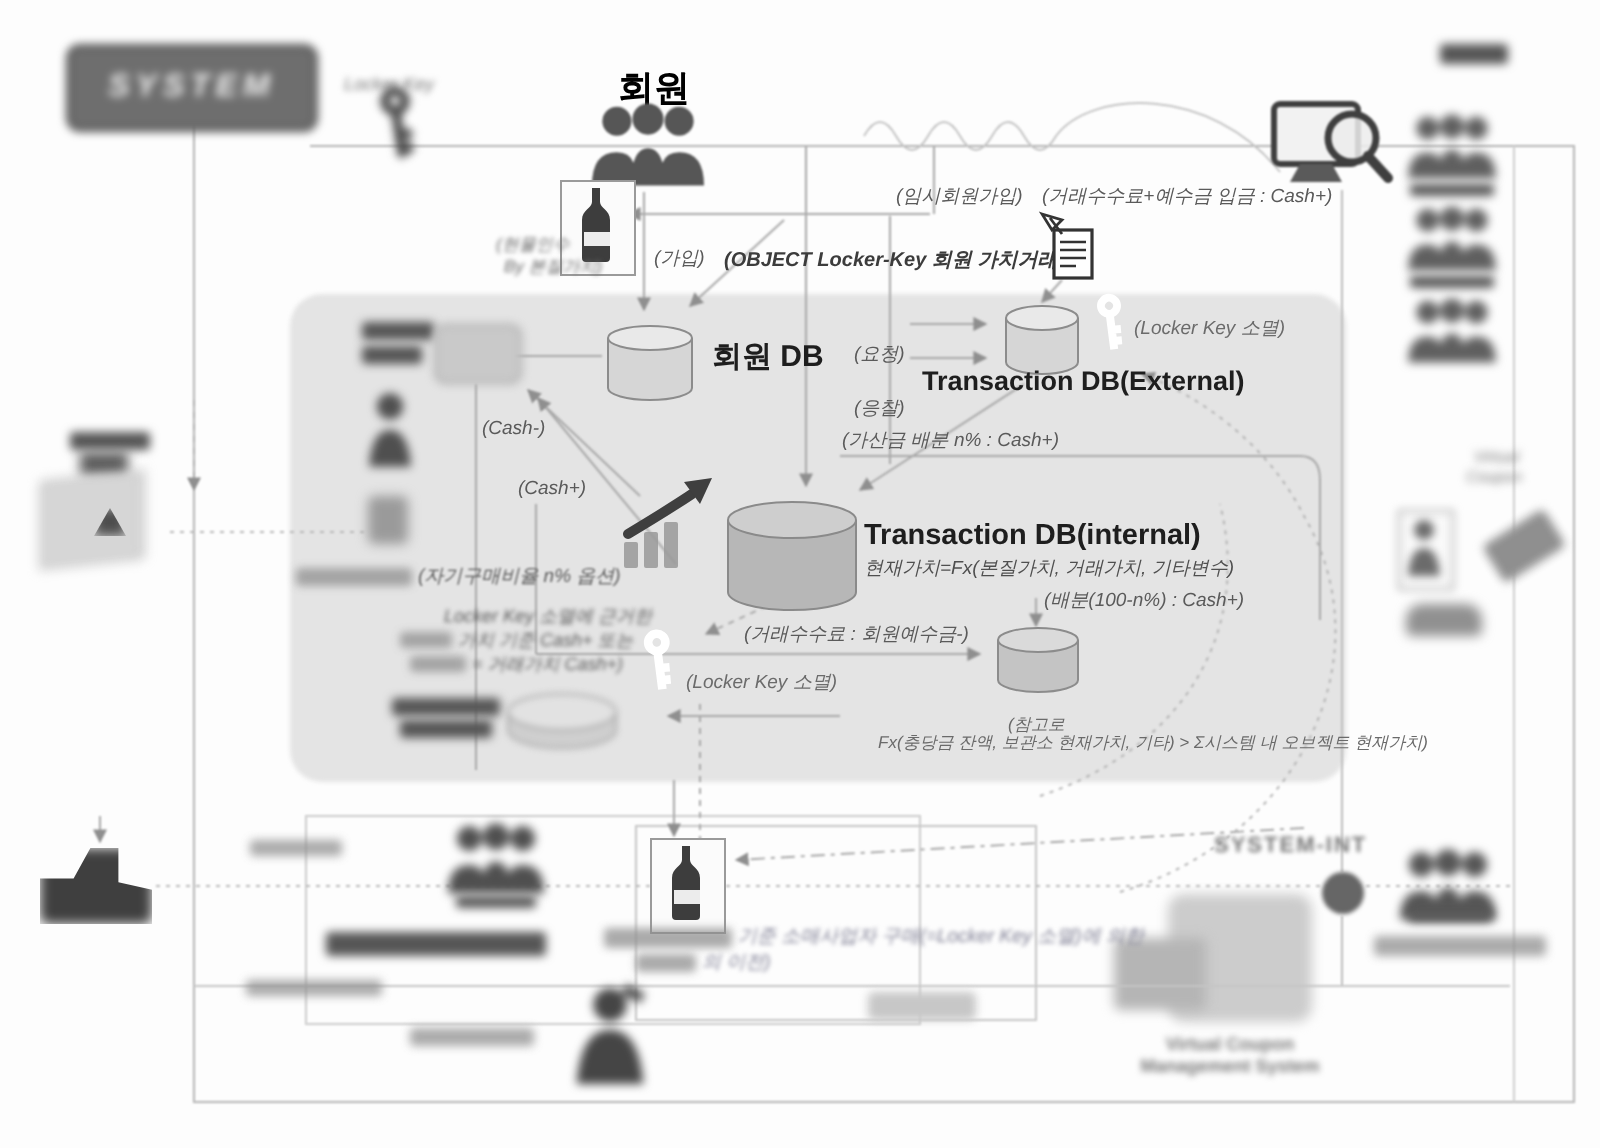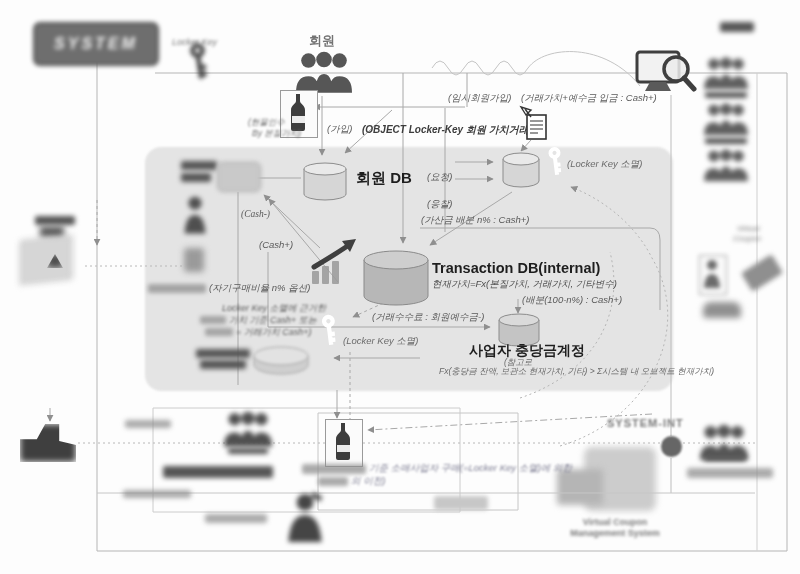--- a/index.html
+++ b/index.html
@@ -82,42 +82,42 @@
   </div>
 
   <div class="ann blur15" style="left:172px;top:37px;font-size:9px;color:#777;">Locker Key</div>
   <svg class="abs blur2" style="left:183px;top:48px;transform:rotate(40deg);" width="34" height="30" viewBox="0 0 34 30">
     <g stroke="#4e4e4e" stroke-width="5" fill="none">
         <circle cx="7" cy="7" r="5"></circle>
         <path d="M11 11 L28 26 M20 18 l4 -4 M25 23 l4 -4"></path>
       </g>
   </svg>
 
-  <div class="ttl" style="left:309px;top:32px;font-size:13px;color:#737373;">회원</div>
+  <div class="ttl" style="left:309px;top:32px;font-size:18px;color:#000000;">회원</div>
   <svg class="abs blur05" style="left:296px;top:50px;" width="56" height="44" viewBox="0 0 54 42">
     <g fill="#565656">
         <circle cx="12" cy="10" r="7"></circle>
         <circle cx="42" cy="10" r="7"></circle>
         <circle cx="27" cy="9" r="7.5"></circle>
     <path d="M0 41 q0-16 12-16 q6 0 8 5 q2-7 7-7 q5 0 7 7 q2-5 8-5 q12 0 12 16 z"></path>
       </g>
   </svg>
 
   <div class="abs" style="left:280px;top:90px;width:36px;height:46px;border:1px solid #9a9a9a;background:#fbfbfb;"></div>
   <svg class="abs" style="left:290px;top:93px;" width="16" height="40" viewBox="0 0 16 40">
     <path d="M6 1 h4 v7 c0 3 5 4 5 9 v19 a2 2 0 0 1 -2 2 h-10 a2 2 0 0 1 -2 -2 v-19 c0 -5 5 -6 5 -9 z" fill="#3d3d3d"></path>
     <rect x="2" y="23" width="13" height="7" fill="#fff" opacity="0.9"></rect>
   </svg>
   <div class="ann-sm blur1" style="left:248px;top:117px;">(현물인수</div>
   <div class="ann-sm blur1" style="left:252px;top:128px;">By  본질가치)</div>
 
   <div class="ann" style="left:327px;top:123px;">(가입)</div>
   <div class="ann" style="left:362px;top:123px;font-weight:bold;color:#3c3c3c;font-size:10px;">(OBJECT Locker-Key 회원 가치거래)</div>
   <div class="ann" style="left:448px;top:92px;">(임시회원가입)</div>
-  <div class="ann" style="left:521px;top:92px;">(거래가치+예수금 입금 : Cash+)</div>
+  <div class="ann" style="left:521px;top:92px;">(거래수수료+예수금 입금 : Cash+)</div>
 
   <svg class="abs" style="left:519px;top:105px;" width="30" height="36" viewBox="0 0 30 36">
     <rect x="8" y="10" width="19" height="24" fill="#fff" stroke="#333" stroke-width="1.6"></rect>
     <g stroke="#333" stroke-width="1.2">
         <path d="M11 16 h13 M11 20 h13 M11 24 h13 M11 28 h8"></path>
       </g>
     <path d="M2 2 l10 3 -5 5 z M6 4 l6 8" fill="#fff" stroke="#333" stroke-width="1.4"></path>
   </svg>
 
   <svg class="abs blur05" style="left:634px;top:49px;" width="64" height="48" viewBox="0 0 64 48">
@@ -189,20 +189,21 @@
   </svg>
   <div class="ttl" style="left:356px;top:169px;font-size:15px;">회원 DB</div>
 
   <div class="ann" style="left:427px;top:154px;margin-top:44px;">(응찰)</div>
   <div class="ann" style="left:427px;top:171px;">(요청)</div>
 
   <svg class="cyl" style="left:501px;top:152px;" width="40" height="37" viewBox="0 0 40 37">
     <path d="M2 7 v22 a18 6 0 0 0 36 0 v-22" fill="#d6d6d6" stroke="#8c8c8c"></path>
     <ellipse cx="20" cy="7" rx="18" ry="6" fill="#e9e9e9" stroke="#8c8c8c"></ellipse>
   </svg>
+  <div class="ttl" style="left:461px;top:183px;font-size:13.5px;">Transaction DB(External)</div>
   <svg class="abs" style="left:543px;top:150px;transform:rotate(40deg);" width="26" height="24" viewBox="0 0 26 24">
     <g stroke="#ffffff" stroke-width="4" fill="none">
         <circle cx="6" cy="6" r="4"></circle>
         <path d="M9 9 L22 21 M15 14 l3 -3 M19 18 l3 -3"></path>
       </g>
   </svg>
   <div class="ann" style="left:567px;top:158px;color:#6b6b6b;">(Locker Key 소멸)</div>
 
   <div class="ann" style="left:421px;top:214px;">(가산금 배분 n% : Cash+)</div>
 
@@ -231,25 +232,24 @@
         <circle cx="6" cy="6" r="4"></circle>
         <path d="M9 9 L22 21 M15 14 l3 -3 M19 18 l3 -3"></path>
       </g>
   </svg>
   <div class="ann" style="left:343px;top:335px;color:#6b6b6b;">(Locker Key 소멸)</div>
 
   <svg class="cyl" style="left:497px;top:313px;" width="44" height="35" viewBox="0 0 44 35">
     <path d="M2 7 v20 a20 6 0 0 0 40 0 v-20" fill="#c4c4c4" stroke="#8c8c8c"></path>
     <ellipse cx="22" cy="7" rx="20" ry="6" fill="#dadada" stroke="#8c8c8c"></ellipse>
   </svg>
-  <div class="ttl" style="left:469px;top:342px;font-size:14px;">사업자 충당금계정</div>
   <div class="ann-sm" style="left:504px;top:357px;">(참고로</div>
   <div class="ann-sm" style="left:395px;top:366px;margin-left:44px;">Fx(충당금 잔액, 보관소 현재가치, 기타) &gt; Σ시스템 내 오브젝트 현재가치)</div>
 
-  <div class="ann" style="left:241px;top:209px;font-family:Liberation Serif, serif;">(Cash-)</div>
+  <div class="ann" style="left:241px;top:209px;">(Cash-)</div>
   <div class="ann" style="left:259px;top:239px;">(Cash+)</div>
 
   <div class="bar blur2" style="left:148px;top:284px;width:58px;height:9px;"></div>
   <div class="ann blur05" style="left:209px;top:282px;text-align:center;">(자기구매비율 n% 옵션)</div>
 
   <div class="ann blur1" style="left:222px;top:302px;font-size:9px;">Locker Key 소멸에 근거한</div>
   <div class="bar blur2" style="left:200px;top:316px;width:26px;height:8px;"></div>
   <div class="ann blur1" style="left:229px;top:314px;font-size:9px;">가치 기준 Cash+ 또는</div>
   <div class="bar blur2" style="left:205px;top:328px;width:28px;height:8px;"></div>
   <div class="ann blur1" style="left:236px;top:326px;font-size:9px;">= 거래가치 Cash+)</div>

